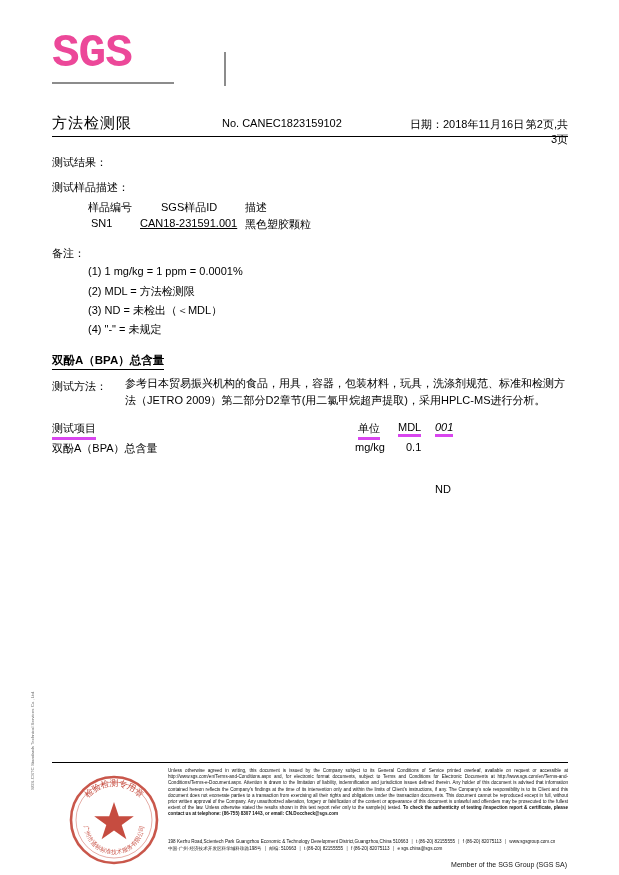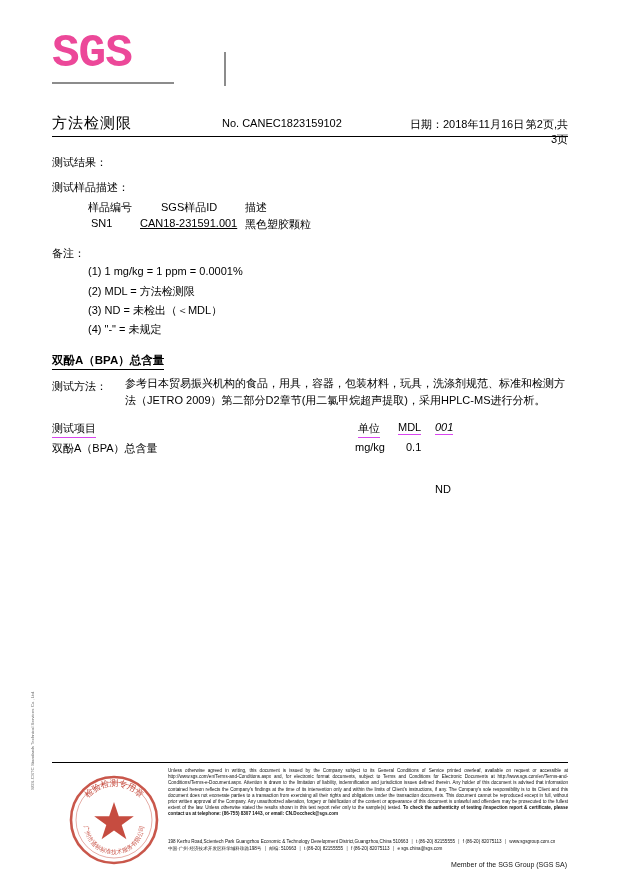--- a/index.html
+++ b/index.html
@@ -149,21 +149,21 @@
     font-size: 11px;
     white-space: nowrap;
   }
 
   
   .rt-hdr {
     position: absolute;
     font-size: 11px;
     white-space: nowrap;
   }
-  .rt-hdr.u { border-bottom: 1px solid #d946ef; padding-bottom: 1px; }
+  .rt-hdr.u { border-bottom: 3px solid #d946ef; padding-bottom: 1px; }
   .rt-item-hdr { left: 52px; top: 421px; }
   .rt-unit-hdr { left: 358px; top: 421px; }
   .rt-mdl-hdr  { left: 398px; top: 421px; }
   .rt-id-hdr   { left: 435px; top: 421px; font-style: italic; }
 
   .rt-row-name { position: absolute; left: 52px;  top: 441px; font-size: 11px; white-space: nowrap;}
   .rt-row-unit { position: absolute; left: 355px; top: 441px; font-size: 11px; }
   .rt-row-mdl  { position: absolute; left: 406px; top: 441px; font-size: 11px; }
   .rt-row-val  { position: absolute; left: 435px; top: 450px; font-size: 11px; margin-top: 33px; }
 

